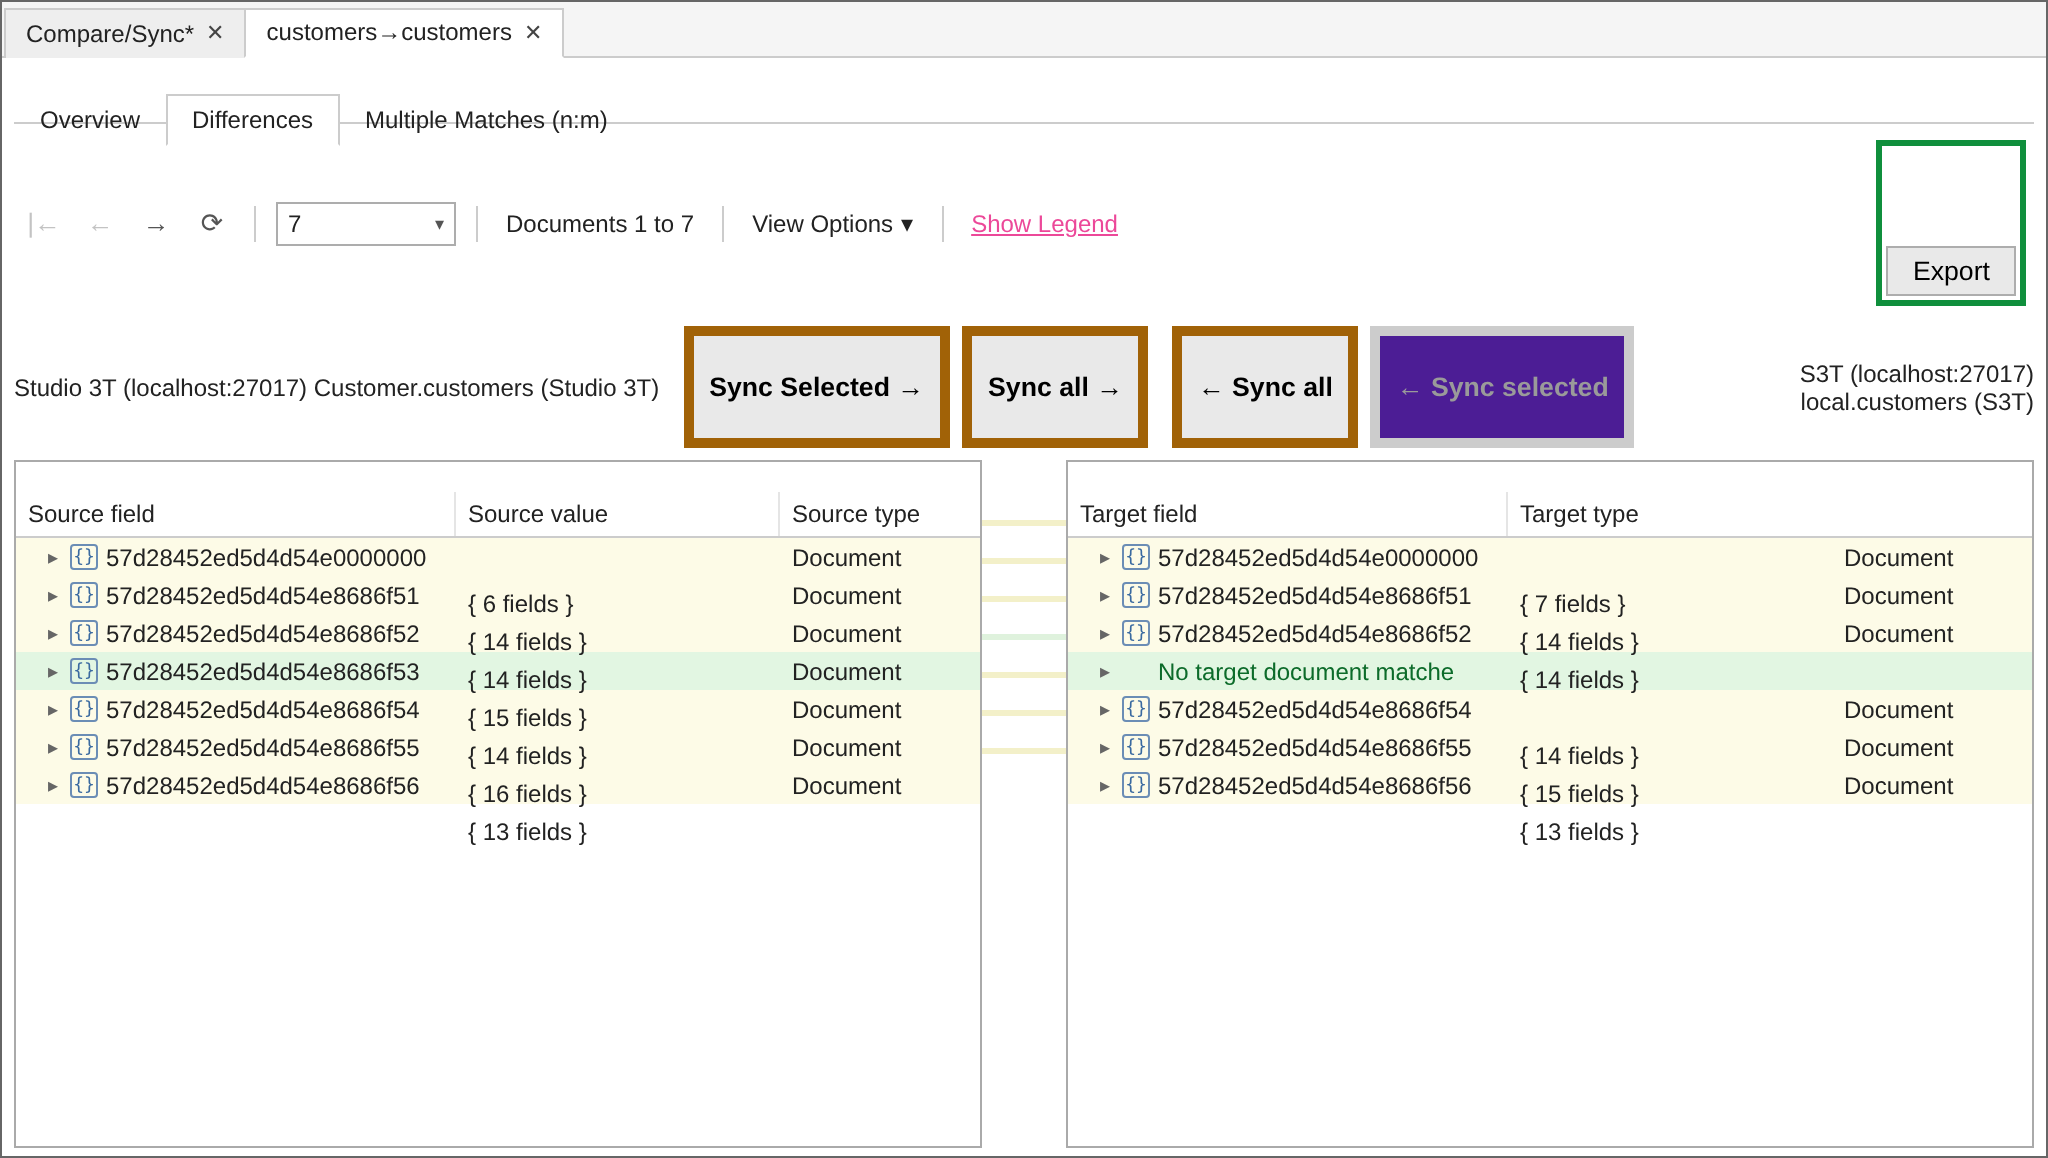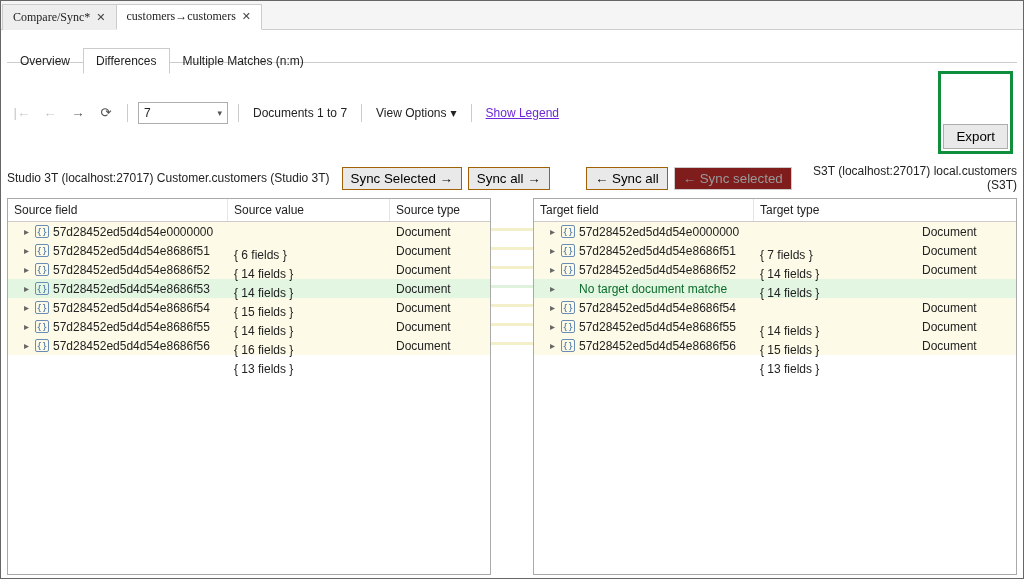--- a/index.html
+++ b/index.html
@@ -1,59 +1,59 @@
 <!DOCTYPE html>
 <html><head>
 <meta charset="utf-8">
 <style>
   * { box-sizing: border-box; margin: 0; padding: 0; }
   body { font-family: "Segoe UI", Tahoma, sans-serif; font-size: 12px; color: #222; background: #f5f5f5; width: 1024px; height: 579px; overflow: hidden; border: 1px solid #666; }
   
   .main-tabs { display: flex; background: #f5f5f5; border-bottom: 1px solid #ccc; padding-top: 2px; padding-left: 1px;}
-  .main-tab { padding: 4px 10px 5px 10px; border: 1px solid #ccc; border-bottom: none; background: #eee; display: flex; align-items: center; gap: 6px; margin-right: -1px; cursor: pointer; position: relative; top: 1px; font-family: Liberation Serif, serif;}
+  .main-tab { padding: 4px 10px 5px 10px; border: 1px solid #ccc; border-bottom: none; background: #eee; display: flex; align-items: center; gap: 6px; margin-right: -1px; cursor: pointer; position: relative; top: 1px;}
   .main-tab.active { background: #fff; font-weight: normal; border-bottom: 1px solid #fff;}
   .main-tab .close { font-size: 11px; color: #444; cursor: pointer; }
   
   .inner { background: #fff; padding: 0 6px 6px 6px; height: calc(579px - 28px); display: flex; flex-direction: column;}
   
   .sub-tabs { display: flex; border-bottom: 1px solid #ccc; padding-top: 6px;}
   .sub-tab { padding: 5px 12px; border: 1px solid transparent; border-bottom: none; cursor: pointer; position: relative; top: 12px;}
   .sub-tab.active { border: 1px solid #ccc; border-bottom: 1px solid #fff; background: #fff;}
   
   .toolbar { display: flex; align-items: center; padding: 8px 4px; gap: 6px; }
   .nav-btn { width: 22px; height: 20px; border: none; background: none; cursor: pointer; display: flex; align-items: center; justify-content: center; color: #555;}
   .nav-btn.disabled { opacity: 0.35; cursor: default;}
   .combo { border: 1px solid #adadad; height: 22px; width: 90px; padding: 0 5px; background: #fff; display: flex; align-items: center; justify-content: space-between;}
   .combo-arrow { font-size: 9px; color: #555;}
   .vsep { width: 1px; height: 18px; background: #ccc; margin: 0 4px;}
   .tb-text { padding: 0 4px;}
   .view-opt { display:flex; align-items:center; gap:4px; cursor: pointer; padding: 0 4px;}
-  .legend-link { color: #6d28d9; text-decoration: underline; cursor: pointer; padding: 0 4px;}
+  .legend-link { color: #ec4899; text-decoration: underline; cursor: pointer; padding: 0 4px;}
   .spacer { flex: 1; }
   .export-btn { border: 1px solid #adadad; background: #e9e9e9; padding: 4px 12px; cursor: pointer; margin-top: 48px;}
   .export-highlight { border: 3px solid #0f8f3c; padding: 2px; }
   
-  .sync-bar { display: flex; align-items:center; padding: 2px 0 6px 0; gap: 16px;}
+  .sync-bar { display: flex; align-items:flex-start; padding: 2px 0 6px 0; gap: 16px;}
   .sync-bar .label { flex-shrink: 0;}
-  .btn { border: 1px solid #a16207; background: #e9e9e9; padding: 3px 8px; cursor: pointer; white-space: nowrap;}
-  .btn.disabled { color: #9a9a9a; border-color: #ccc; background: #7f1d1d; cursor: default;}
+  .btn { border: 5px solid #a16207; background: #e9e9e9; padding: 18px 8px; cursor: pointer; white-space: nowrap; font-weight: bold;}
+  .btn.disabled { color: #9a9a9a; border-color: #ccc; background: #4c1d95; cursor: default;}
   .sync-left-group { display:flex; gap:6px; align-items:center; width: 505px;} 
   .sync-right-group { display:flex; gap:6px; align-items:center; flex:1;}
   .sync-right-group .right-label { margin-left: auto; text-align:right;}
   
   .panels { display:flex; flex:1; gap: 0; overflow:hidden;}
   .panel { border: 1px solid #aaa; flex:1; display:flex; flex-direction:column; overflow:hidden; background:#fff;}
   .gap-col { width: 42px; display:flex; flex-direction: column; }
   .gap-header { height: 22px; }
   .gap-line { height: 19px; display:flex; align-items:center; justify-content:center;}
   .gap-line .bar { height: 3px; width: 100%; background: #f3f0c9;}
   .gap-line .bar.green { background: #dff2dd;}
   
   .columns { display:flex; border-bottom: 1px solid #ccc; background: #fff;}
-  .col { padding: 4px 6px; border-right: 1px solid #e5e5e5; white-space: nowrap; overflow:hidden;}
+  .col { padding: 4px 6px; border-right: 1px solid #e5e5e5; white-space: nowrap; overflow:hidden;margin-top:15px;}
   .col:last-child { border-right:none;}
   .col.source-field, .col.target-field { width: 220px;}
   .col.source-value, .col.target-value { flex:1; min-width: 0;}
   .col.source-type, .col.target-type { width: 100px;}
   
   .rows { flex:1; overflow:auto;}
   .row { display:flex; height: 19px; align-items:center; background: #fdfbe7;}
   .row.selected { background: #e2f6e2;}
   .row.nomatch { background: #e2f6e2; color: #0c6b2a;}
   .cell { padding: 0 6px; white-space:nowrap; overflow:hidden;}

